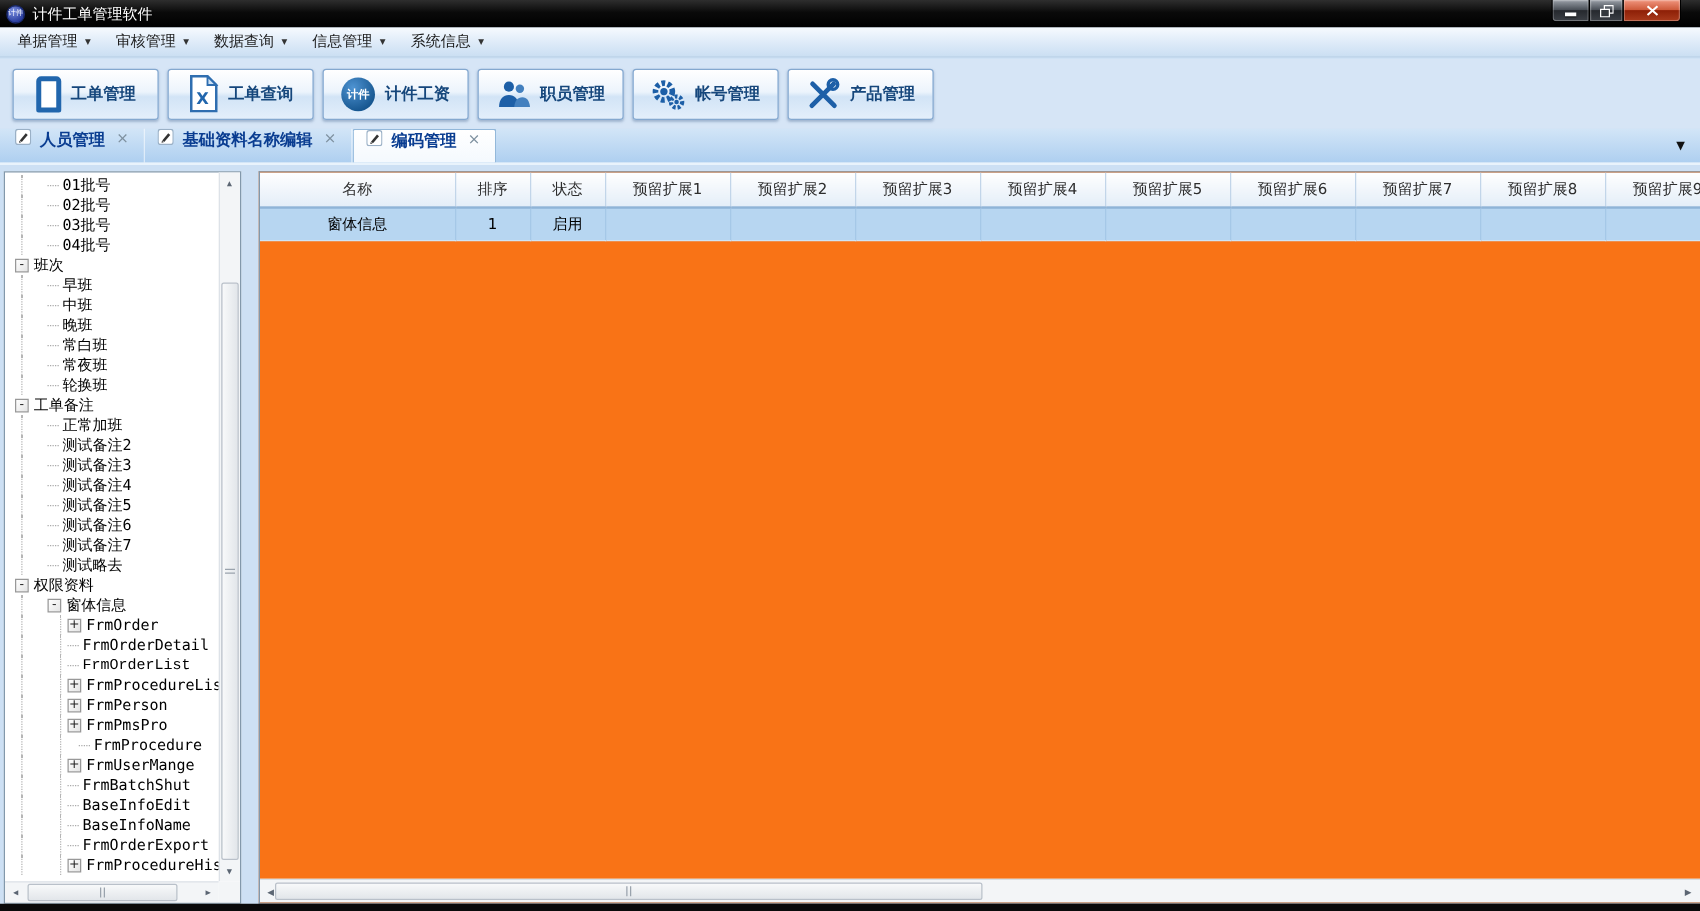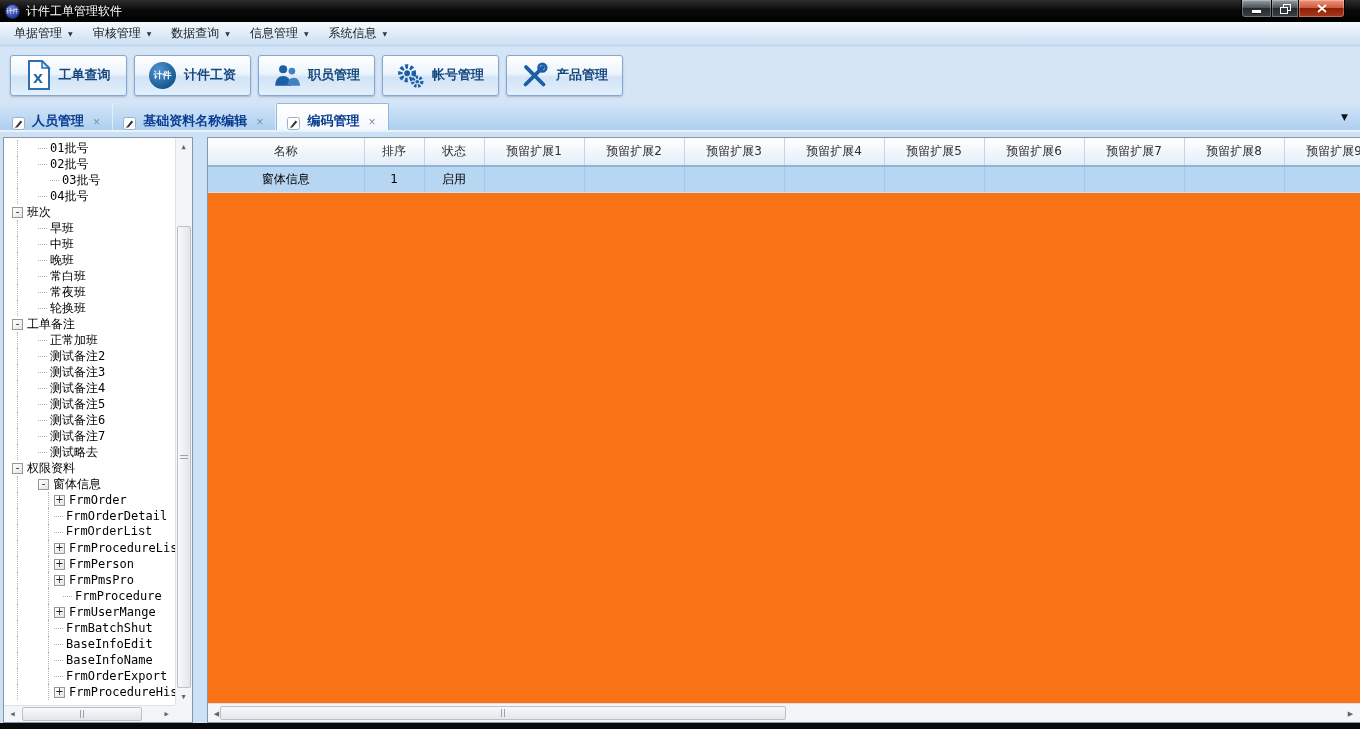--- a/index.html
+++ b/index.html
@@ -77,23 +77,23 @@
   .ic-docsvg { width:24px; height:30px; flex:0 0 auto; }
 
   
   .tabstrip {
     position:absolute; top:103px; left:0; right:0; height:29px;
     background:linear-gradient(180deg,#d2e5f7 0%,#aecff0 100%);
     border-bottom:2px solid #e9f3fc;
     display:flex; align-items:stretch; padding-left:2px;
   }
   .tab {
-    display:flex; align-items:flex-end; gap:7px; padding:0 10px;
+    display:flex; align-items:flex-start; gap:7px; padding:0 10px;
     font-size:13px; font-weight:bold; color:#0a3d91;
-    border-right:1px solid rgba(255,255,255,.55); cursor:default;font-family:Liberation Mono, monospace;
+    border-right:1px solid rgba(255,255,255,.55); cursor:default;
   }
   .tab.active {
     background:linear-gradient(180deg,#ffffff 0%,#f4f9fe 100%);
     border:1px solid #93b8da; border-bottom:none; border-radius:2px 2px 0 0;
   }
   .tab-close { color:#7e909f; font-size:12px; font-weight:normal; padding:0 2px; }
   .tab-list-caret { position:absolute; right:12px; top:9px; font-size:9px; color:#111; cursor:default; }
 
   
   .tree-panel {
@@ -201,20 +201,24 @@
       <span class="menu-caret">▼</span>
     </div>
     <div class="menu-item">
       <span>系统信息</span>
       <span class="menu-caret">▼</span>
     </div>
   </div>
 
 <div class="toolbar" id="toolbar">
     <div class="tool-btn">
+      <span class="ic-doc"></span>
+      <span>工单管理</span>
+    </div>
+    <div class="tool-btn">
       <svg class="ic-docsvg" viewBox="0 0 24 30">
         <path d="M2 1 h13 l7 7 v21 h-20 z" fill="#fff" stroke="#2f6eb0" stroke-width="2"></path>
         <path d="M15 1 l7 7 h-7 z" fill="#cfe2f4" stroke="#2f6eb0" stroke-width="1.5"></path>
         <text x="11" y="23" font-size="13" font-weight="bold" fill="#2166ad" text-anchor="middle">X</text>
       </svg>
       <span>工单查询</span>
     </div>
     <div class="tool-btn">
       <span class="ic-badge">计件</span>
       <span>计件工资</span>
@@ -283,21 +287,21 @@
       <div class="tree-row" style="padding-left: 34px;">
         <span class="guide" style="left:13px"></span>
         <span class="connector"></span>
         <span>01批号</span>
       </div>
       <div class="tree-row" style="padding-left: 34px;">
         <span class="guide" style="left:13px"></span>
         <span class="connector"></span>
         <span>02批号</span>
       </div>
-      <div class="tree-row" style="padding-left: 46px;">
+      <div class="tree-row" style="padding-left: 34px;">
         <span class="guide" style="left:13px"></span>
         <span class="connector"></span>
         <span>03批号</span>
       </div>
       <div class="tree-row" style="padding-left: 34px;">
         <span class="guide" style="left:13px"></span>
         <span class="connector"></span>
         <span>04批号</span>
       </div>
       <div class="tree-row" style="padding-left: 8px;">

